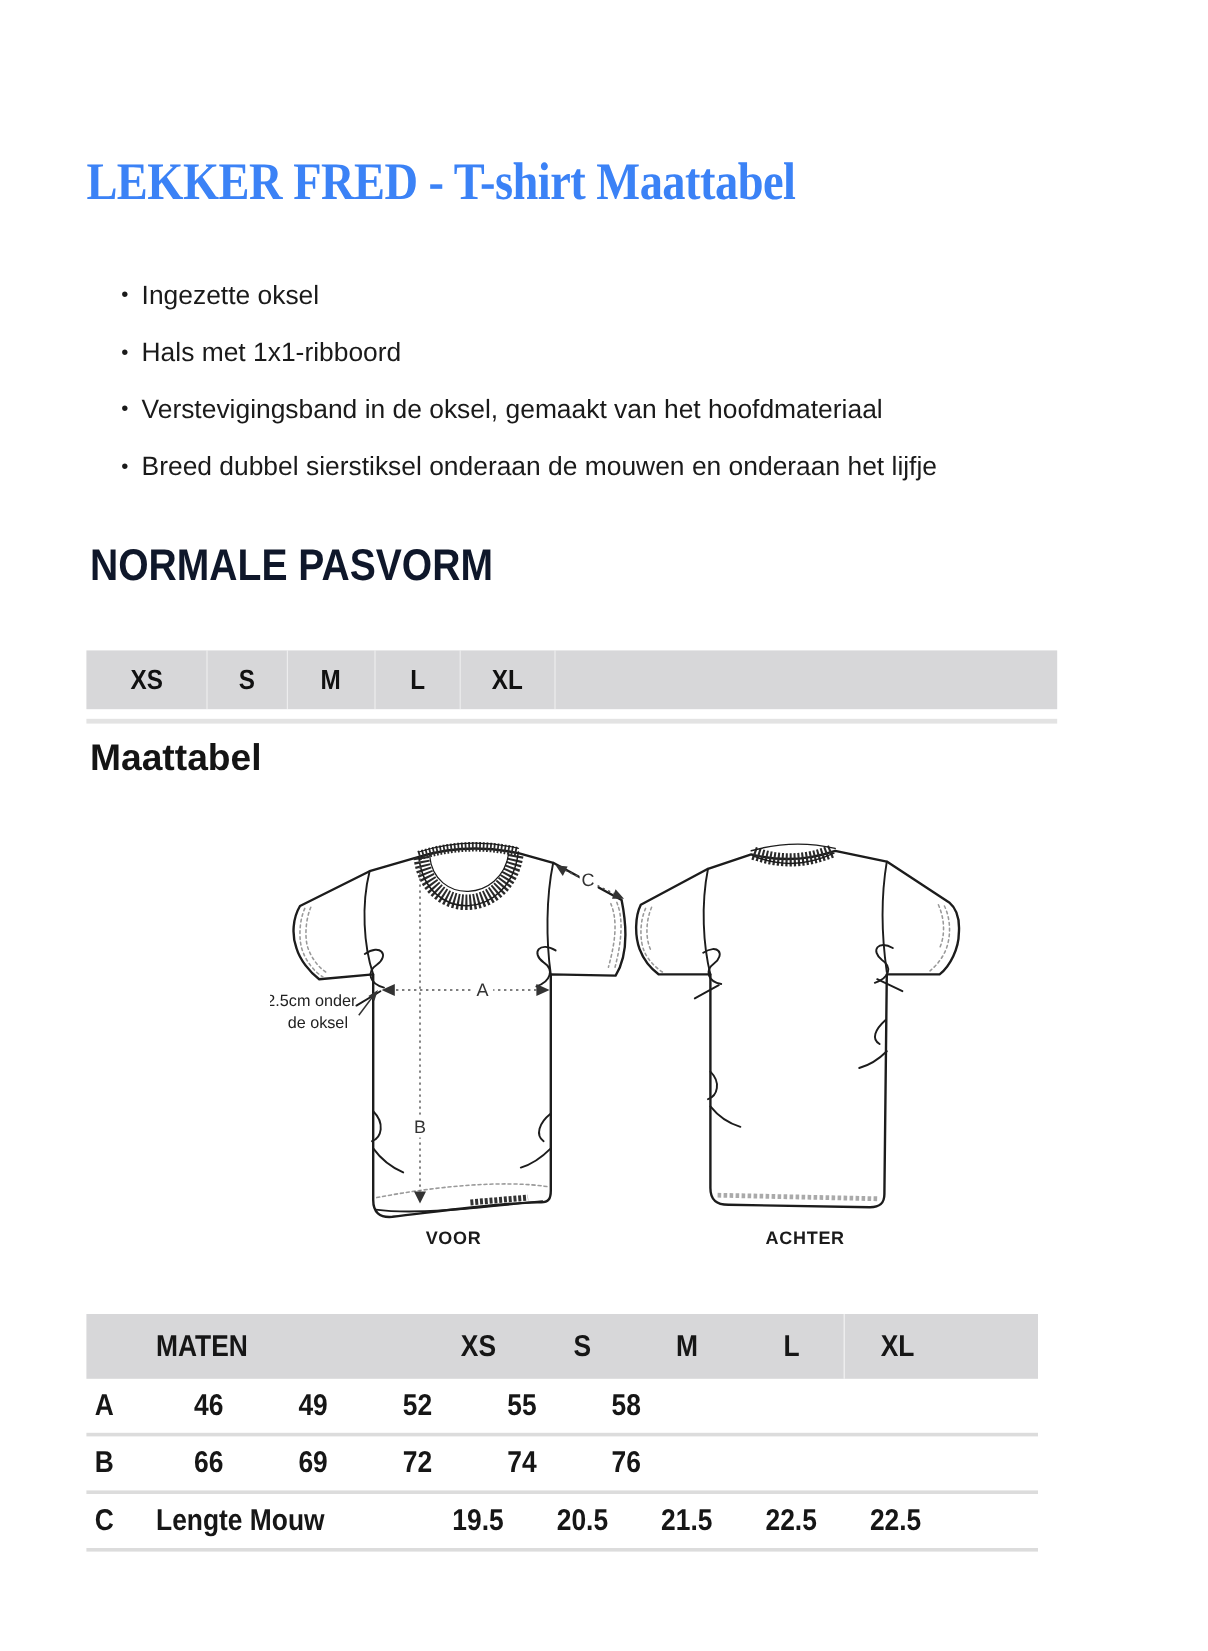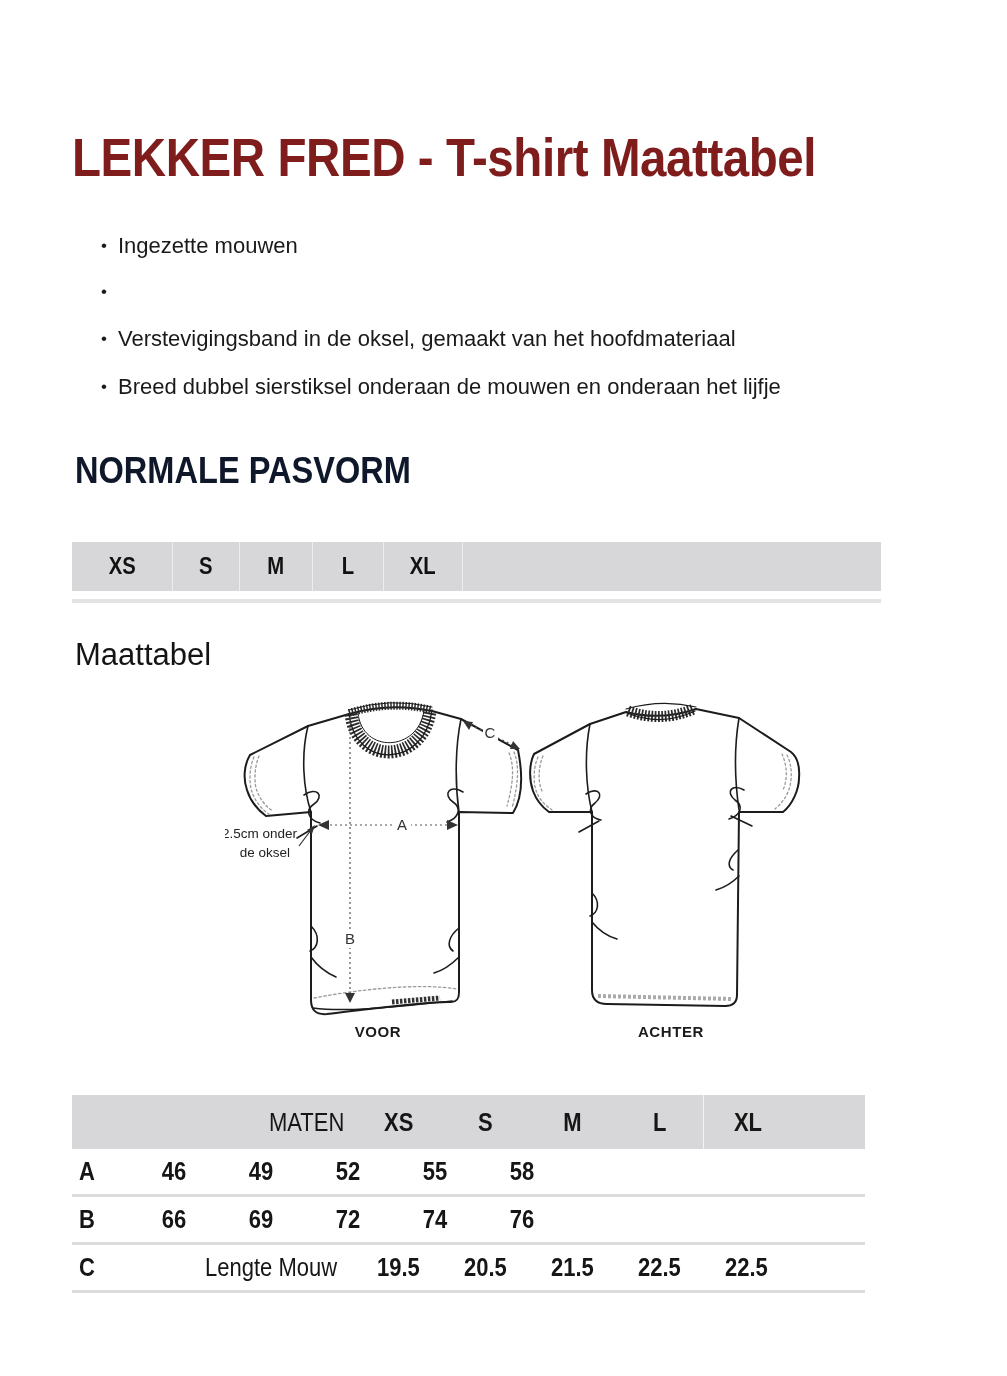--- a/index.html
+++ b/index.html
@@ -5,43 +5,43 @@
   html,body{margin:0;padding:0;background:#fff;}
   #page{
     position:relative;width:1007px;height:1376px;background:#ffffff;
     font-family:"Liberation Sans","DejaVu Sans",sans-serif;color:#161616;overflow:hidden;
   }
   .abs{position:absolute;}
   .cond{display:inline-block;transform:scaleX(0.88);transform-origin:center;white-space:nowrap;}
   .condL{display:inline-block;transform:scaleX(0.88);transform-origin:left center;white-space:nowrap;}
 
   
-  #title{left:72px;top:126px;font-size:54px;font-weight:700;letter-spacing:-0.5px;color:#7f1d1d;}
+  #title{left:72px;top:126px;font-size:44px;font-weight:700;letter-spacing:-0.5px;color:#3b82f6;font-family:Liberation Serif, serif;}
   #fit-heading{left:75px;top:450px;font-size:37px;font-weight:700;color:#0f172a;}
-  #maattabel-heading{left:75px;top:637px;font-size:31px;font-weight:400;color:#141414;}
+  #maattabel-heading{left:75px;top:614px;font-size:31px;font-weight:700;color:#141414;}
 
   
   #features{left:101px;top:223px;list-style:none;margin:0;padding:0;}
   #features li{display:flex;align-items:baseline;font-size:22px;line-height:45.7px;color:#1a1a1a;}
   #features li .dot{font-size:17px;margin-right:11px;position:relative;top:-2px;}
 
   
   #size-bar{left:72px;top:542px;width:809px;height:49px;background:#d7d7d9;display:flex;}
   #size-bar .size-cell{display:flex;align-items:center;justify-content:center;
     font-size:23px;font-weight:700;color:#111;border-right:1px solid rgba(255,255,255,0.55);}
   #size-bar .filler{flex:1;border-right:none;}
   #size-bar-underline{left:72px;top:599px;width:809px;height:4px;background:#e3e3e3;}
 
   
   #size-table{left:72px;top:1095px;width:793px;}
   .t-row{display:flex;align-items:center;}
   .t-head{height:54px;background:#d7d7d9;}
   .t-body{height:45px;border-bottom:3px solid #dcdcdc;font-weight:700;}
   .col-letter{width:58px;padding-left:7px;box-sizing:border-box;font-size:25px;font-weight:700;}
-  .col-name{width:225px;font-size:25px;font-weight:400;text-align:right;}
+  .col-name{width:225px;font-size:25px;font-weight:700;}
   .col-val{width:87px;display:flex;justify-content:center;font-size:25px;font-weight:700;}
   .t-head .col-name{font-size:25px;}
   .t-head .col-val-xl{border-left:1px solid rgba(255,255,255,0.7);height:100%;align-items:center;}
 
   
   #diagram{left:225px;top:693px;}
   text{font-family:"Liberation Sans","DejaVu Sans",sans-serif;}
   .cap-label{font-size:15px;font-weight:600;letter-spacing:0.6px;fill:#1a1a1a;}
   .dim-label{font-size:15px;font-weight:500;fill:#333;}
   .note-label{font-size:13.5px;font-weight:500;fill:#222;}
@@ -51,24 +51,25 @@
 
 <div id="page">
 
   <div class="abs" id="title">
     <span class="condL">LEKKER FRED - T-shirt Maattabel</span>
   </div>
 
   <ul class="abs" id="features">
     <li>
         <span class="dot">•</span>
-        <span>Ingezette mouwen</span>
+        <span>Ingezette oksel</span>
       </li>
     <li>
         <span class="dot">•</span>
+        <span>Hals met 1x1-ribboord</span>
       </li>
     <li>
         <span class="dot">•</span>
         <span>Verstevigingsband in de oksel, gemaakt van het hoofdmateriaal</span>
       </li>
     <li>
         <span class="dot">•</span>
         <span>Breed dubbel sierstiksel onderaan de mouwen en onderaan het lijfje</span>
       </li>
   </ul>

